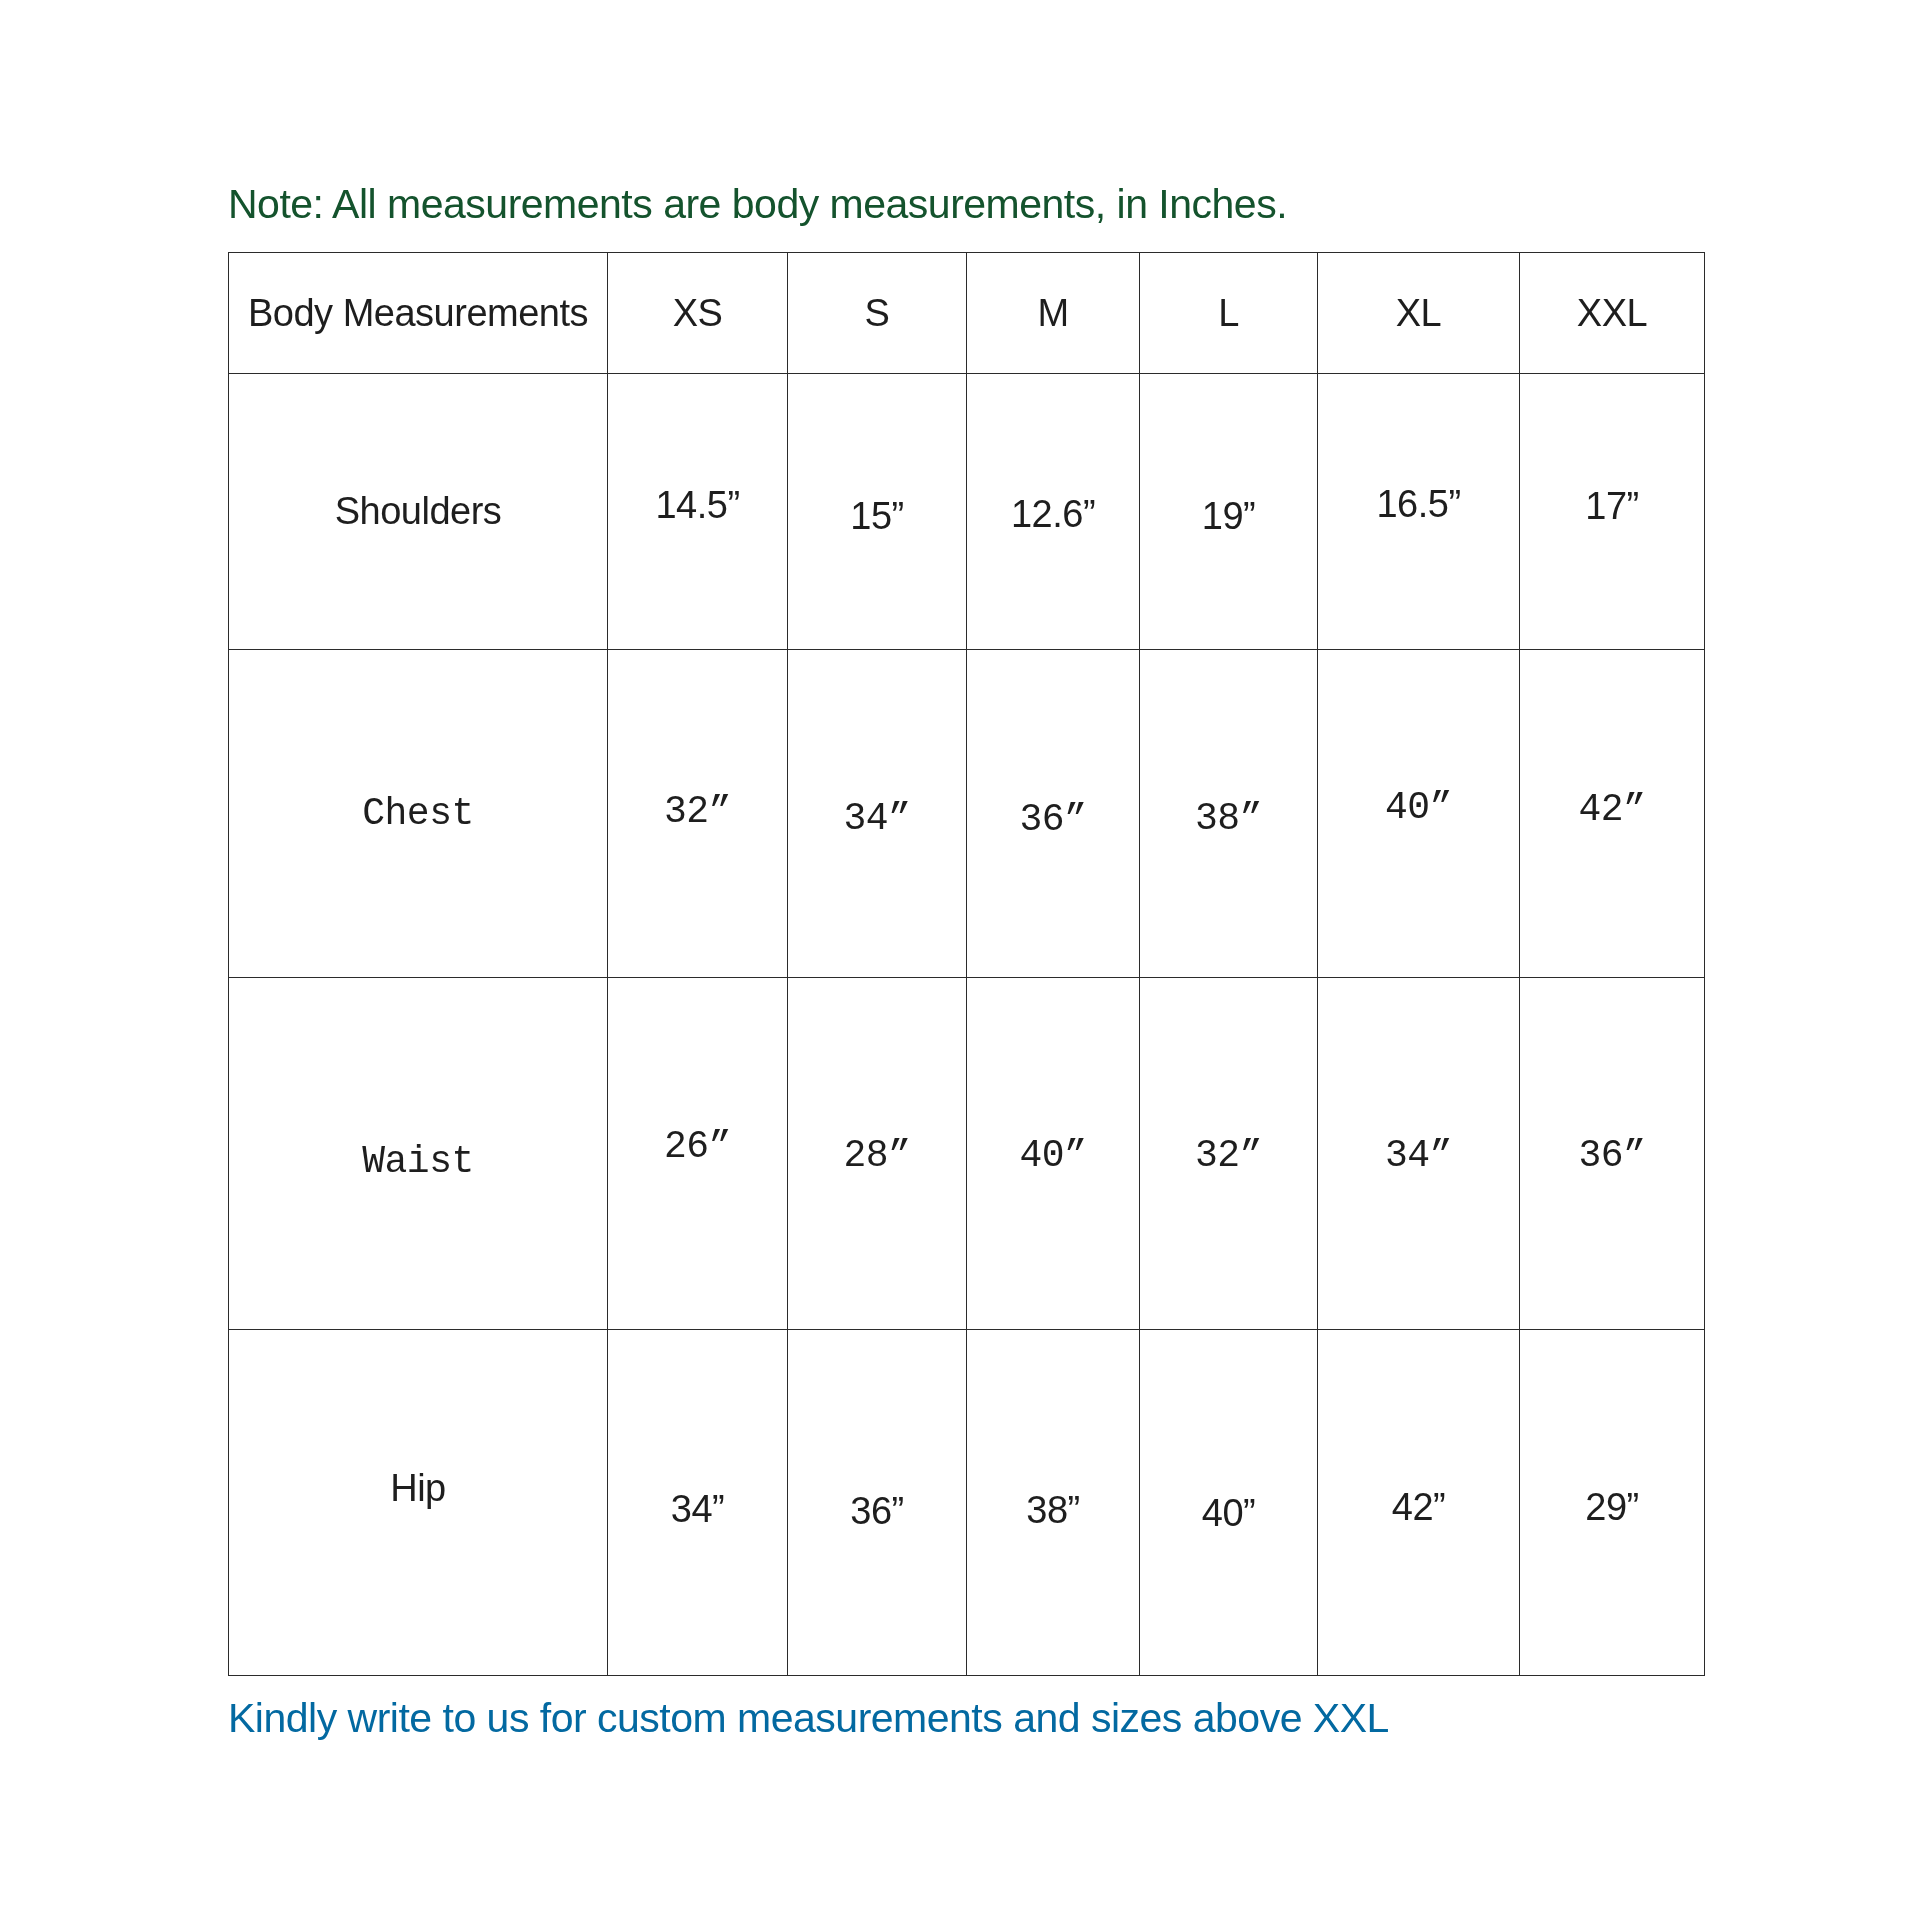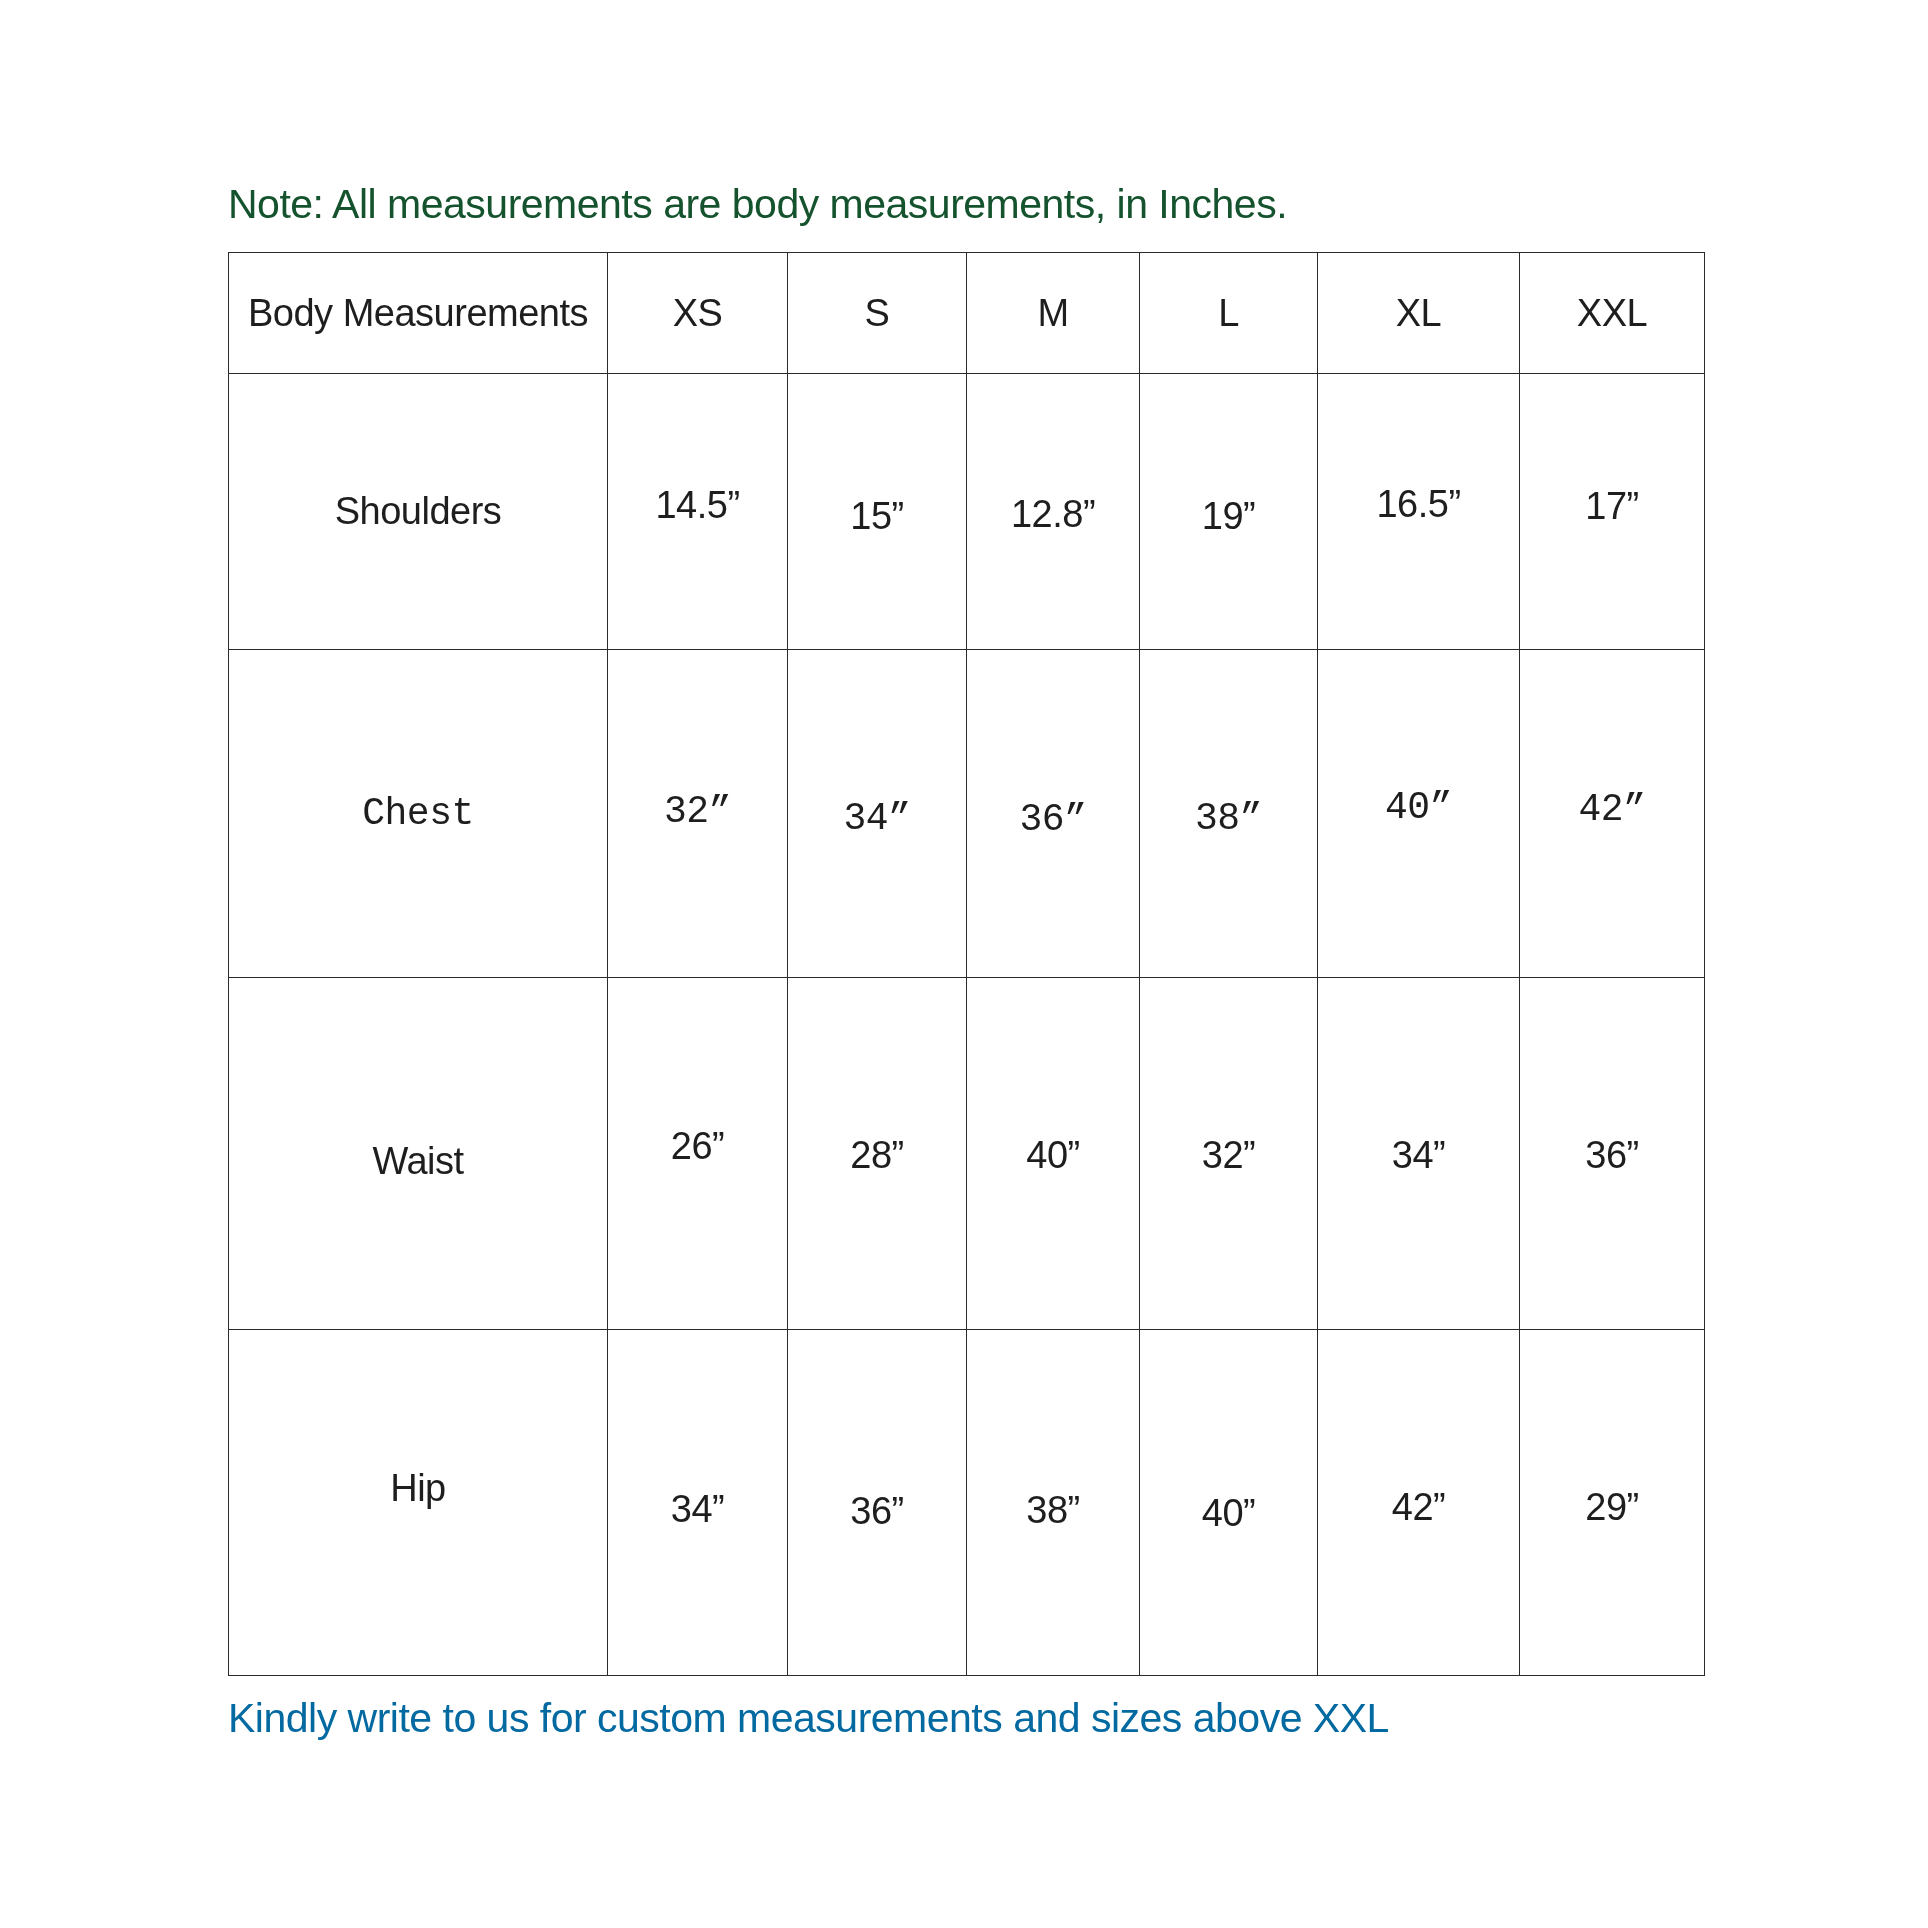--- a/index.html
+++ b/index.html
@@ -50,21 +50,21 @@
     vertical-align: middle;
     font-size: 38px;
     letter-spacing: -0.5px;
     color: #1e1e1e;
     overflow: hidden;
   }
   table.size-table td span { display: inline-block; }
   tr.header-row    { height: 121px; }
   tr.row-shoulders { height: 276px; }
   tr.row-chest     { height: 328px; font-family: Liberation Mono, monospace; }
-  tr.row-waist     { height: 352px; }
+  tr.row-waist     { height: 352px; font-family: Liberation Mono, monospace; }
   tr.row-hip       { height: 346px; }
 </style>
 </head>
 <body>
 
 <div class="page">
 
   <p class="note">Note: All measurements are body measurements, in Inches.</p>
 
   <table class="size-table">
@@ -85,21 +85,21 @@
         <td><span>M</span></td>
         <td><span>L</span></td>
         <td><span>XL</span></td>
         <td><span>XXL</span></td>
       </tr>
 
       <tr class="row-shoulders">
         <td><span>Shoulders</span></td>
         <td><span style="transform:translateY(-5.6px)">14.5”</span></td>
         <td><span style="transform:translateY(4.7px)">15”</span></td>
-        <td><span style="transform:translateY(2.8px)">12.8”</span></td>
+        <td><span style="transform:translateY(2.8px)">12.6”</span></td>
         <td><span style="transform:translateY(4.7px)">19”</span></td>
         <td><span style="transform:translateY(-6.6px)">16.5”</span></td>
         <td><span style="transform:translateY(-4.7px)">17”</span></td>
       </tr>
 
       <tr class="row-chest">
         <td><span>Chest</span></td>
         <td><span style="transform:translateY(-1.9px)">32”</span></td>
         <td><span style="transform:translateY(4.7px)">34”</span></td>
         <td><span style="transform:translateY(5.6px)">36”</span></td>

